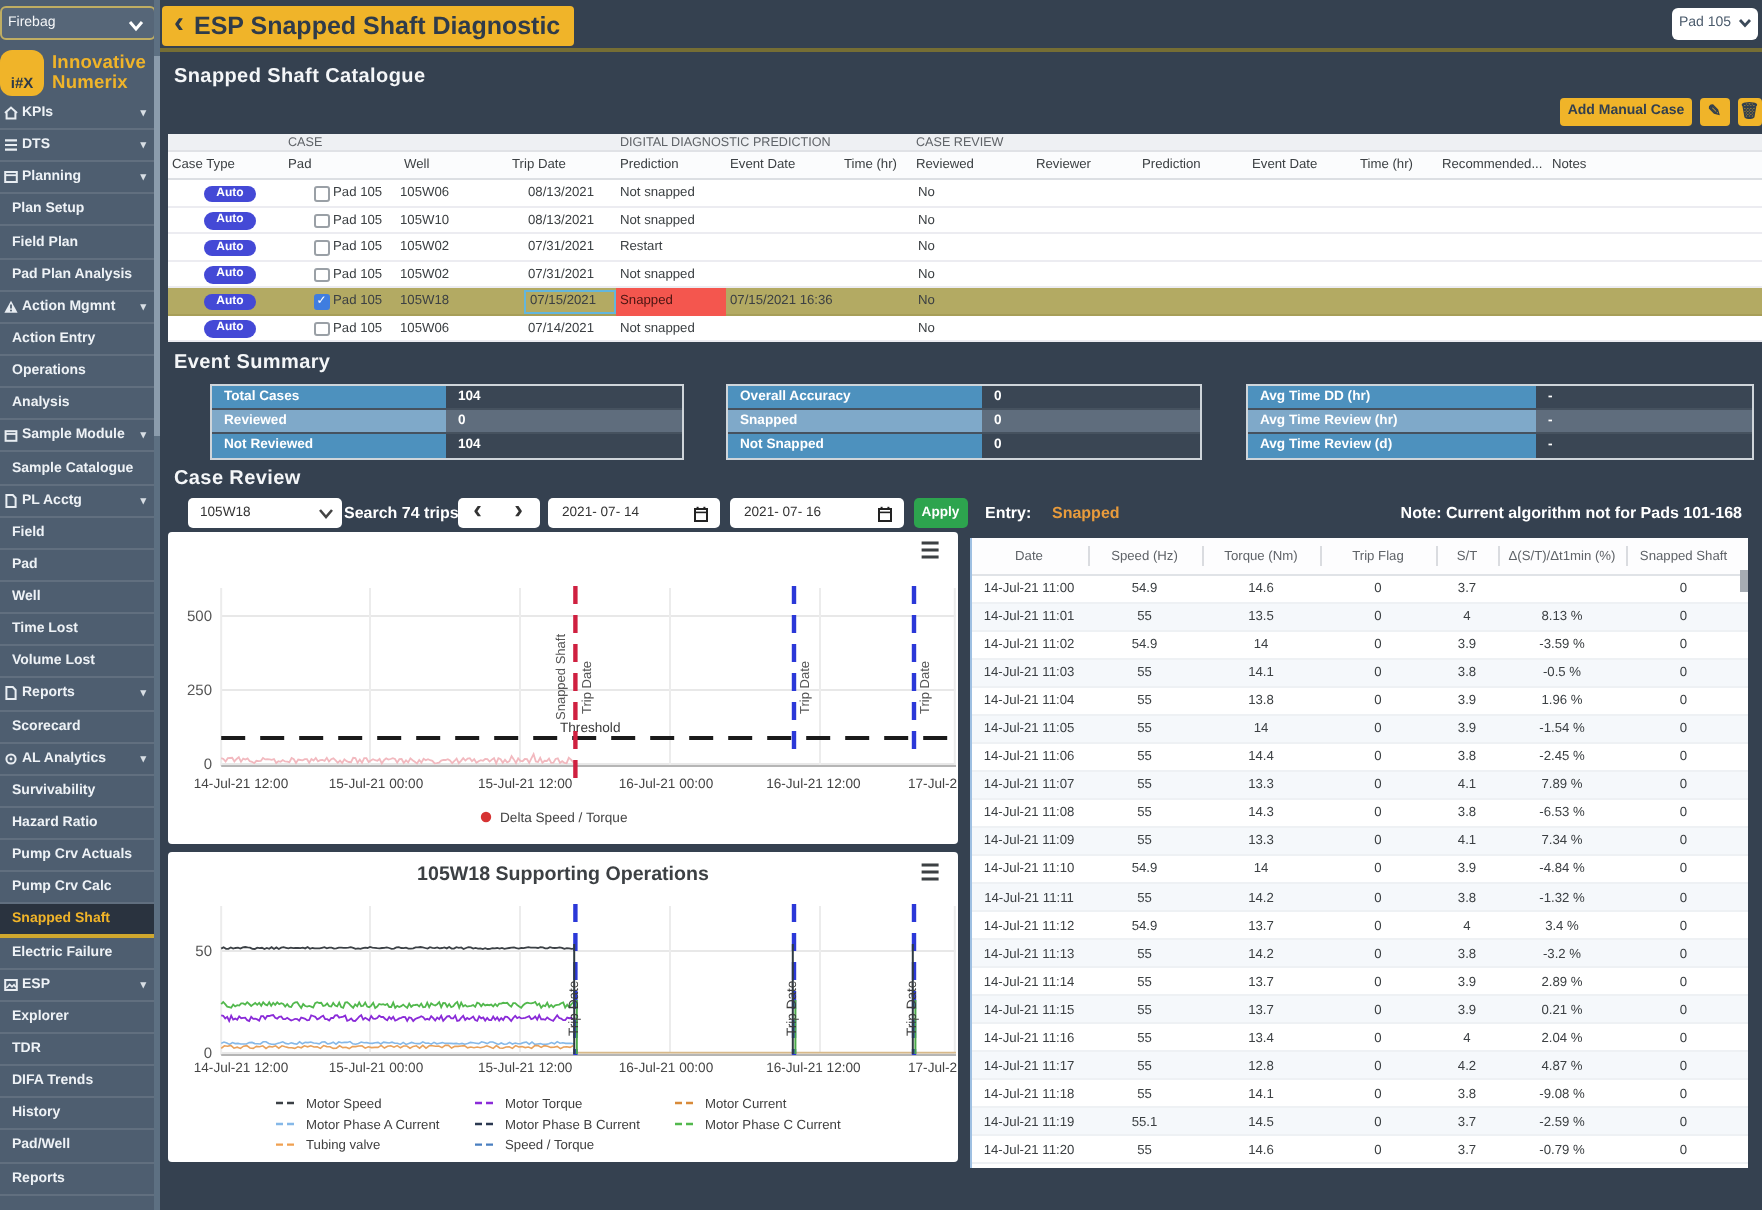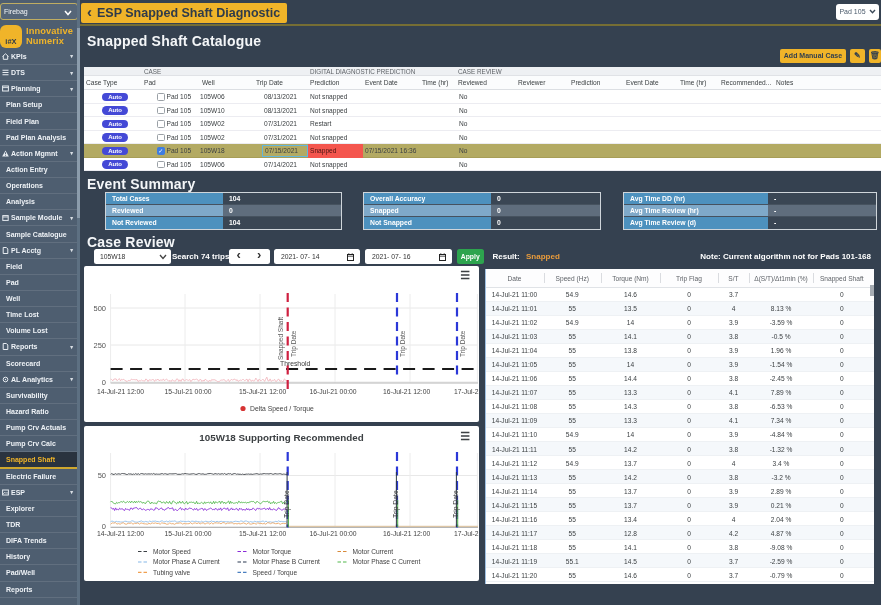--- a/index.html
+++ b/index.html
@@ -20,21 +20,21 @@
 .mi.sel{background:#2a333f;color:#f0b429;border-bottom:2px solid #cfa72e;}
 
 
 #topbar{position:absolute;left:80px;top:0;width:801px;height:23.5px;background:#354150;}
 #tbline{position:absolute;left:80px;top:23.5px;width:801px;height:2px;background:#766e34;}
 #title{position:absolute;left:81px;top:2.5px;width:206px;height:20px;background:#f0b429;border-radius:2px;color:#2f3b4a;font-weight:bold;font-size:12.5px;display:flex;align-items:center;padding-left:6px;}
 #title .bk{font-size:15px;margin-right:5px;font-weight:bold;margin-top:-2px;}
 #padsel{position:absolute;left:836px;top:3.5px;width:43px;height:16.5px;background:#fff;border-radius:3px;font-size:7px;color:#4a5a6b;display:flex;align-items:center;justify-content:center;gap:3px;}
 
 
-.seclab{position:absolute;color:#f4f6f8;font-size:14px;font-weight:bold;letter-spacing:0.2px;}
+.seclab{position:absolute;color:#f4f6f8;font-size:10px;font-weight:bold;letter-spacing:0.2px;}
 
 
 .ybtn{position:absolute;background:#f0b429;border-radius:2px;color:#33404e;font-weight:bold;font-size:7px;display:flex;align-items:center;justify-content:center;}
 
 
 #cat{position:absolute;left:84px;top:66.5px;width:797px;height:104.5px;background:#fff;overflow:hidden;}
 #cgh{position:absolute;left:0;top:0;width:797px;height:9px;background:#eef0f3;border-bottom:1px solid #e0e2e6;}
 #cgh div{position:absolute;top:1px;font-size:6.3px;color:#5f6368;}
 #cch{position:absolute;left:0;top:9px;width:797px;height:14.5px;background:#fbfcfd;border-bottom:1px solid #dcdfe3;}
 .hc{position:absolute;top:4px;font-size:6.6px;color:#5f6368;}
@@ -410,21 +410,21 @@
         <line x1="1.8" y1="0.4" x2="1.8" y2="1.8" stroke="#222" stroke-width="1"></line>
         <line x1="5.2" y1="0.4" x2="5.2" y2="1.8" stroke="#222" stroke-width="1"></line>
       </svg></div>
   <div class="wbox" style="left:365px;width:87px;padding-left:7px">2021- 07- 16<svg width="7" height="8" viewBox="0 0 7 8" style="position:absolute;right:6px;top:4px">
         <rect x="0.5" y="1.5" width="6" height="6" fill="none" stroke="#222" stroke-width="1"></rect>
         <line x1="0.5" y1="3.2" x2="6.5" y2="3.2" stroke="#222" stroke-width="0.8"></line>
         <line x1="1.8" y1="0.4" x2="1.8" y2="1.8" stroke="#222" stroke-width="1"></line>
         <line x1="5.2" y1="0.4" x2="5.2" y2="1.8" stroke="#222" stroke-width="1"></line>
       </svg></div>
   <div class="wbox" style="left:456.5px;width:27.5px;background:#2da44e;color:#fff;font-weight:bold;justify-content:center">Apply</div>
-  <div class="wlab" style="left:492.5px;top:252px">Result:</div>
+  <div class="wlab" style="left:492.5px;top:252px">Entry:</div>
   <div class="wlab" style="left:526px;top:252px;color:#e89b3c">Snapped</div>
   <div class="wlab" style="right:10px;top:252px">Note: Current algorithm not for Pads 101-168</div>
 
   <div class="panel" style="top:266px;height:156px">
     <div class="burger" style="top:3px">☰</div>
     <svg width="395" height="156" viewBox="0 0 395 156">
         <line x1="26.6" y1="42" x2="394" y2="42" stroke="#e8e8e8" stroke-width="1"></line>
         <text x="22" y="44.5" font-size="7.5" fill="#555" text-anchor="end">500</text>
         <line x1="26.6" y1="79" x2="394" y2="79" stroke="#e8e8e8" stroke-width="1"></line>
         <text x="22" y="81.5" font-size="7.5" fill="#555" text-anchor="end">250</text>
@@ -451,21 +451,21 @@
         <line x1="373" y1="27" x2="373" y2="113" stroke="#2b38d8" stroke-width="2.2" stroke-dasharray="9 5.5"></line>
         <text transform="rotate(-90 198.5 94)" x="198.5" y="94" font-size="6.5" fill="#555">Snapped Shaft</text>
         <text transform="rotate(-90 211.5 91)" x="211.5" y="91" font-size="6.5" fill="#555">Trip Date</text>
         <text transform="rotate(-90 320.5 91)" x="320.5" y="91" font-size="6.5" fill="#555">Trip Date</text>
         <text transform="rotate(-90 380.5 91)" x="380.5" y="91" font-size="6.5" fill="#555">Trip Date</text>
         <circle cx="159" cy="142.5" r="2.6" fill="#d63333"></circle>
         <text x="166" y="145" font-size="6.8" fill="#444">Delta Speed / Torque</text>
       </svg>
   </div>
   <div class="panel" style="top:425.5px;height:155.5px">
-    <div class="ptitle" style="top:6px">105W18 Supporting Recommended</div>
+    <div class="ptitle" style="top:6px">105W18 Supporting Operations</div>
     <div class="burger" style="top:4px">☰</div>
     <svg width="395" height="156" viewBox="0 0 395 156">
         <line x1="26.6" y1="49.5" x2="394" y2="49.5" stroke="#e8e8e8" stroke-width="1"></line>
         <text x="22" y="52.0" font-size="7.5" fill="#555" text-anchor="end">50</text>
         <line x1="26.6" y1="100.5" x2="394" y2="100.5" stroke="#e8e8e8" stroke-width="1"></line>
         <text x="22" y="103.0" font-size="7.5" fill="#555" text-anchor="end">0</text>
         <line x1="26.6" y1="27" x2="26.6" y2="101.5" stroke="#ececec" stroke-width="1"></line>
         <line x1="101" y1="27" x2="101" y2="101.5" stroke="#ececec" stroke-width="1"></line>
         <line x1="176" y1="27" x2="176" y2="101.5" stroke="#ececec" stroke-width="1"></line>
         <line x1="251" y1="27" x2="251" y2="101.5" stroke="#ececec" stroke-width="1"></line>

